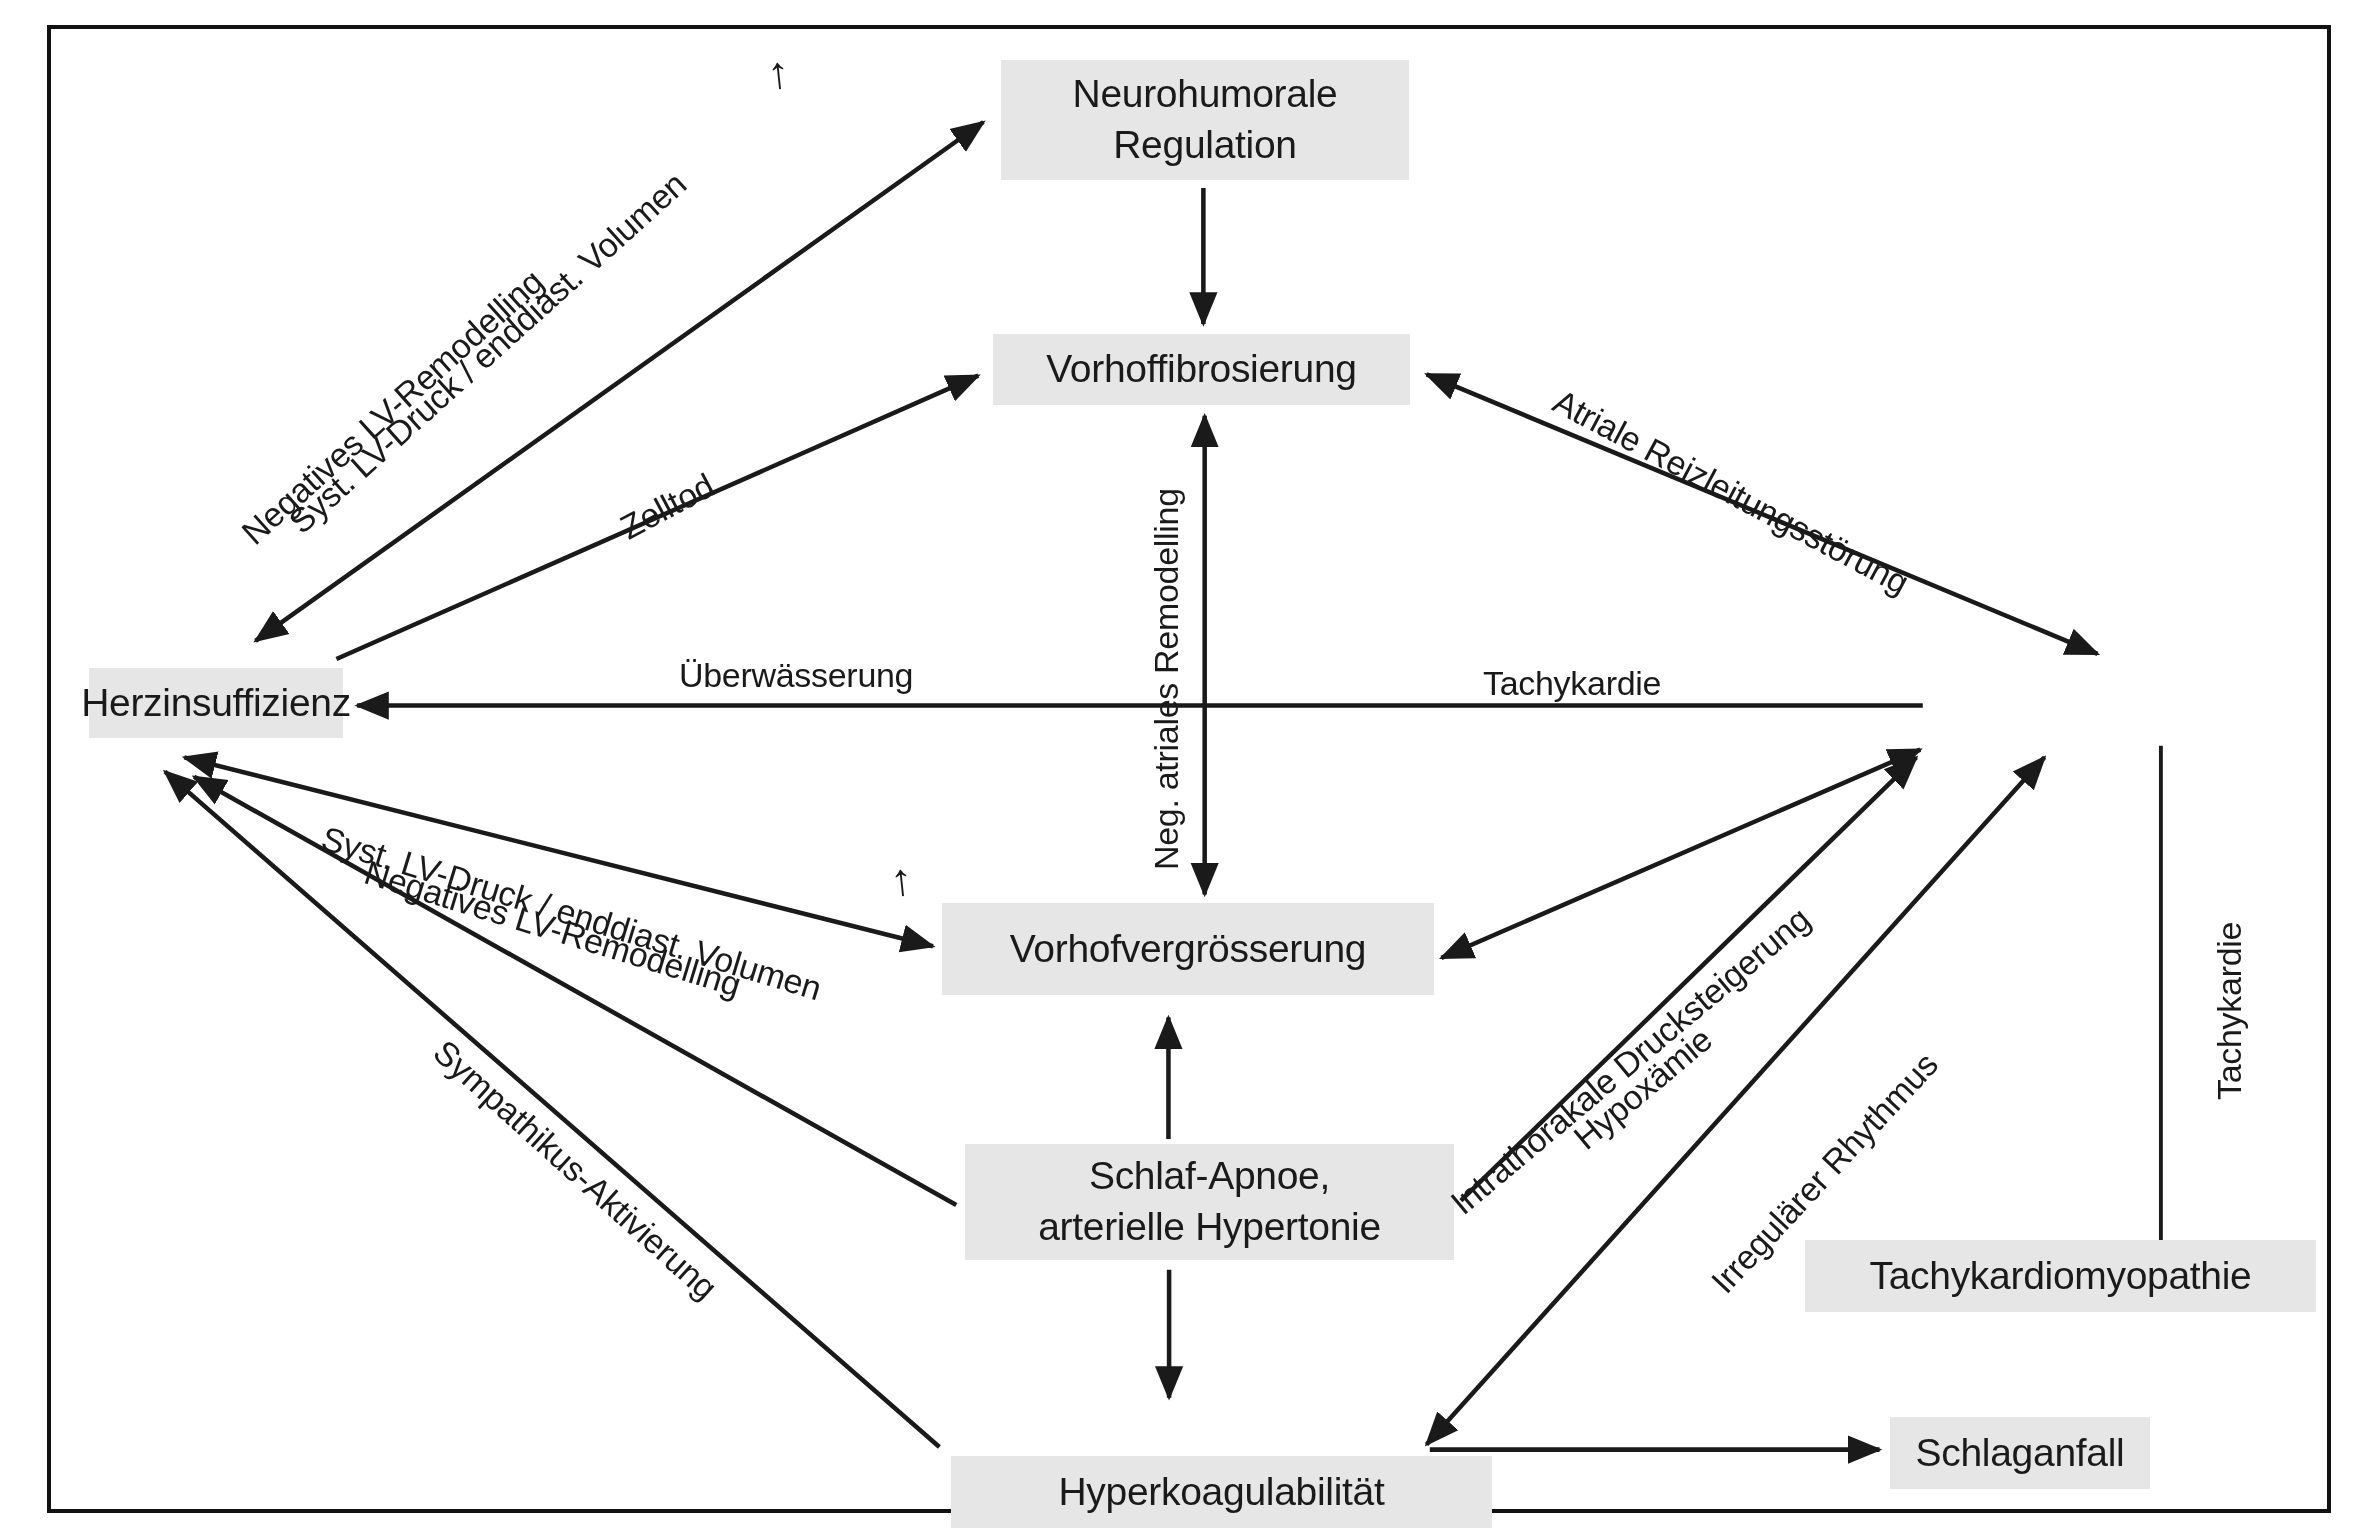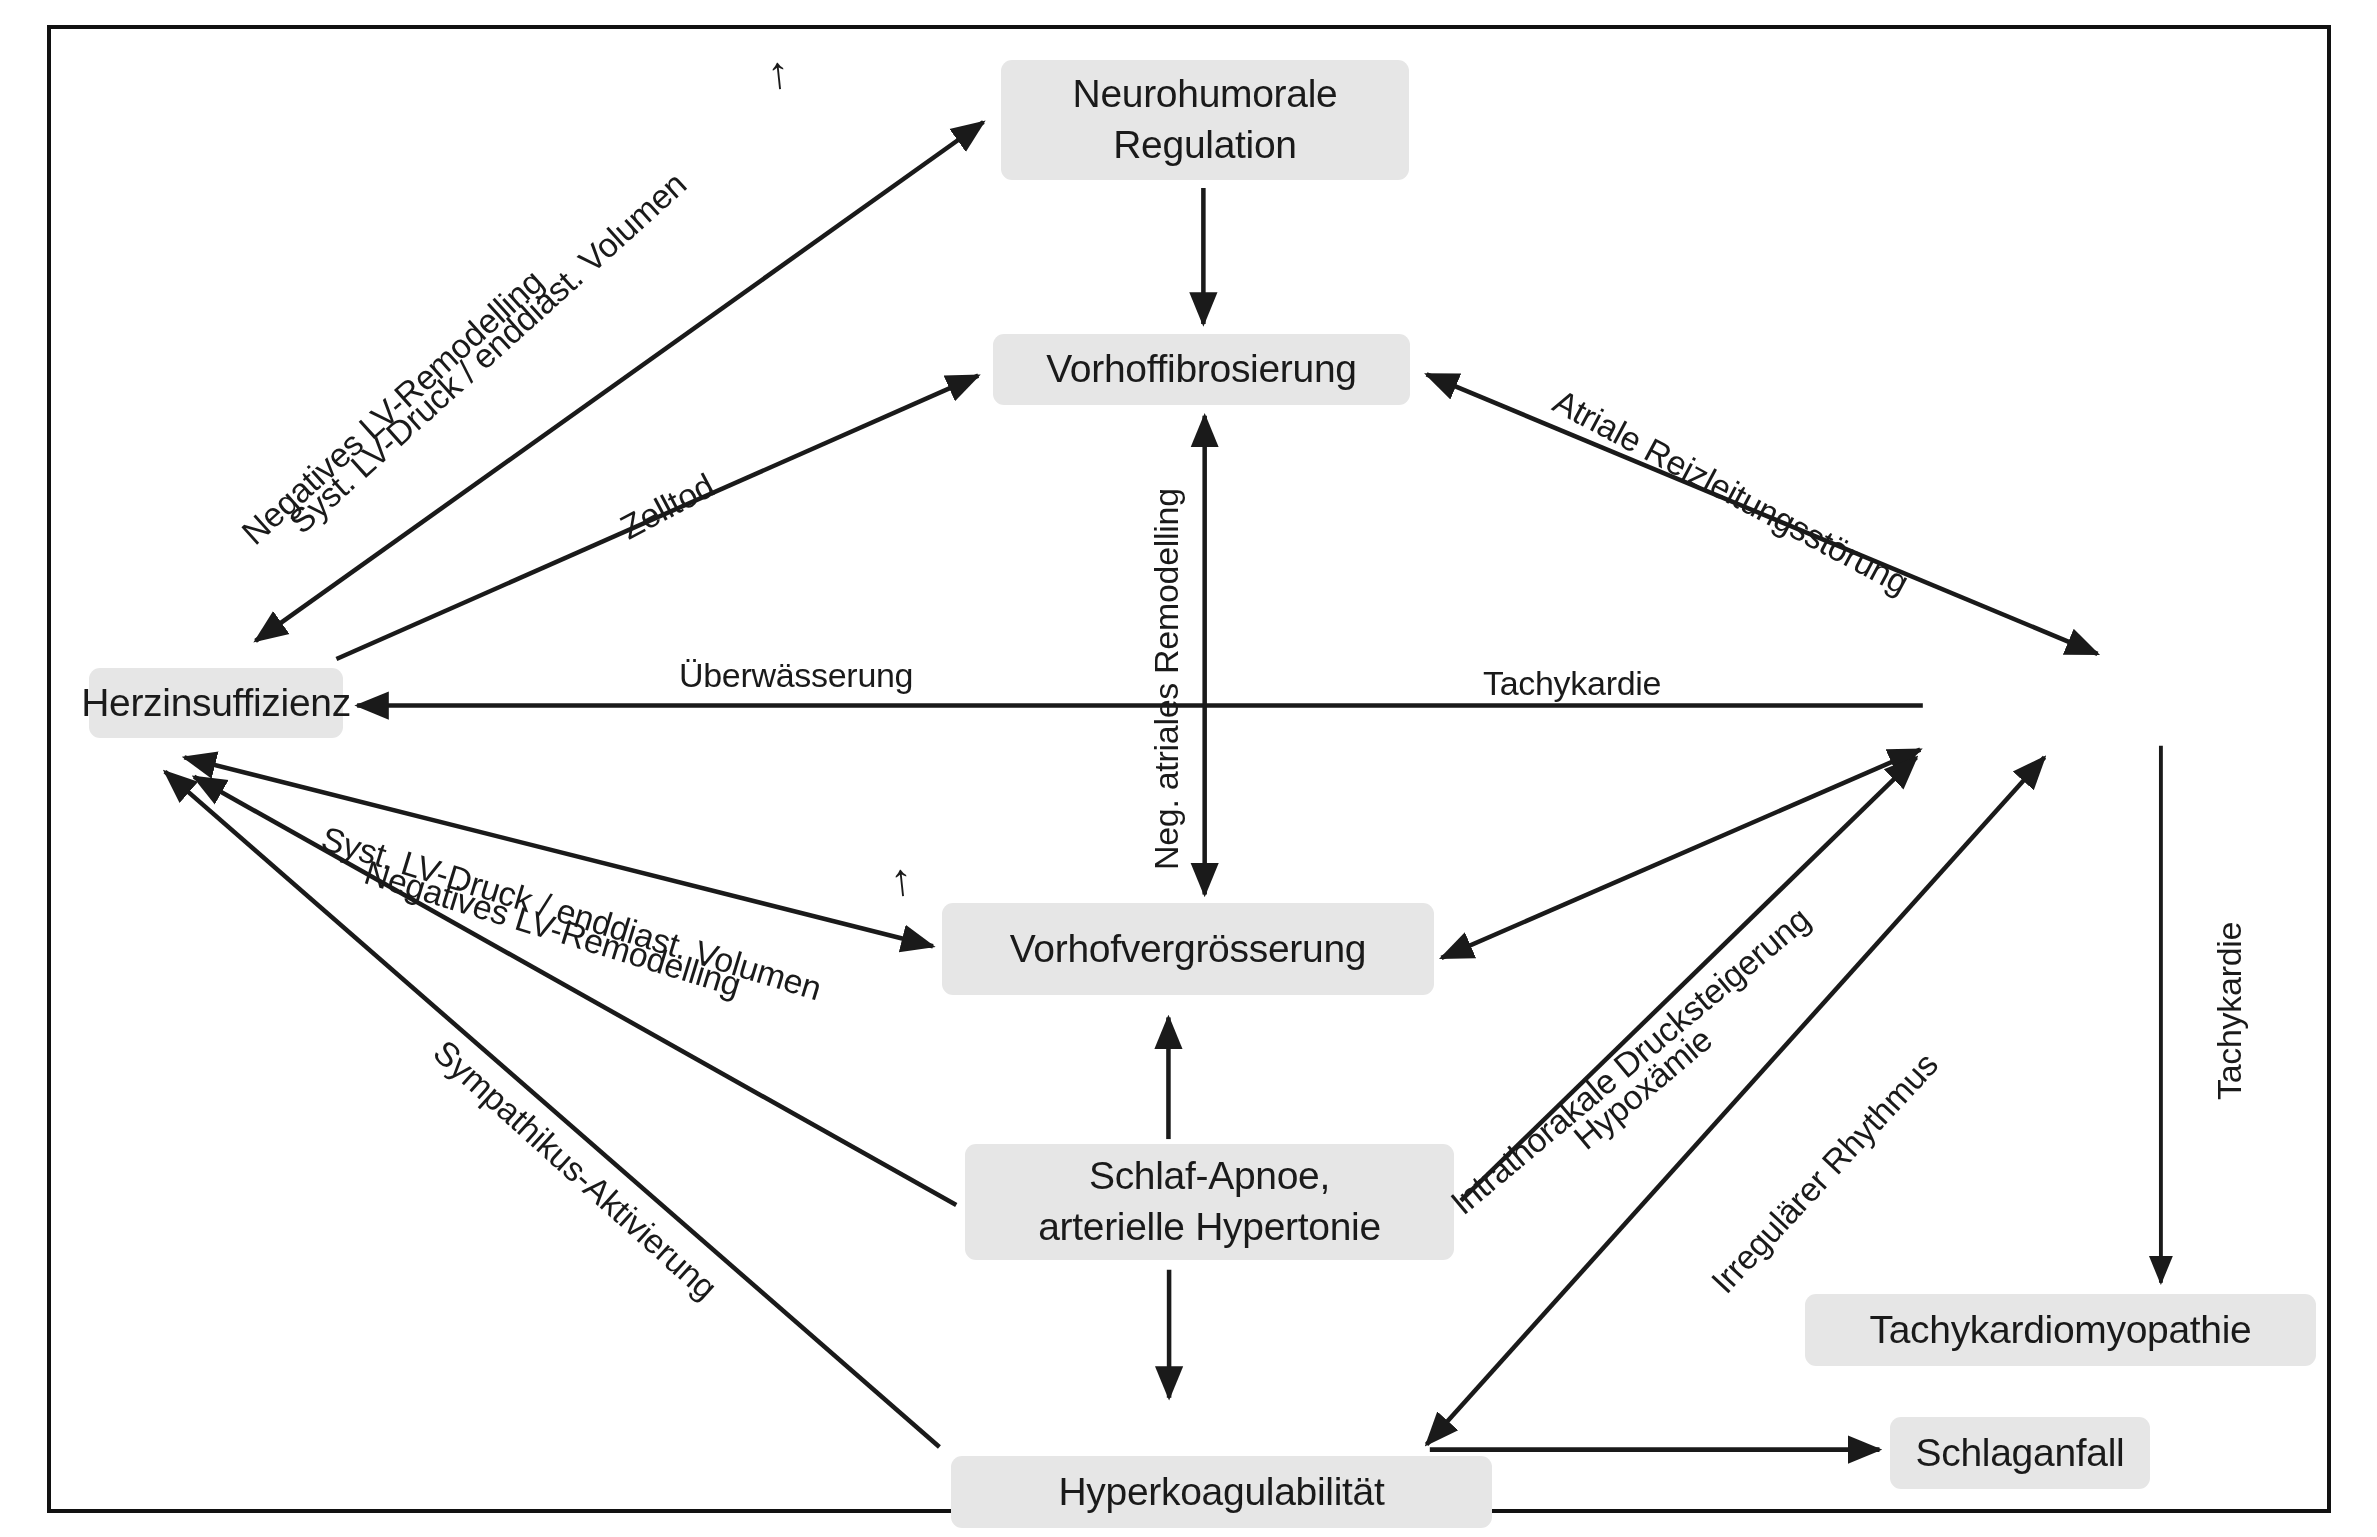--- a/index.html
+++ b/index.html
@@ -31,21 +31,20 @@
     justify-content:center;
     text-align:center;
     color:#1a1a1a;
     font-family:"Liberation Sans",sans-serif;
     font-size:39px;
     line-height:1.30;
     letter-spacing:-0.3px;
     box-sizing:border-box;
     white-space:pre-line;
     font-weight:400;
-    border-radius:11px;
   }
   .edge-label{
     position:absolute;
     color:#1a1a1a;
     font-family:"Liberation Sans",sans-serif;
     font-size:34px;
     line-height:1.26;
     white-space:pre-line;
     letter-spacing:-0.3px;
     transform-origin:0 0;
@@ -117,21 +116,21 @@
   <div class="node-box" style="left:993px;top:334px;width:417px;height:71px;">Vorhoffibrosierung</div>
 
   <div class="node-box" style="left:89px;top:668px;width:254px;height:70px;">Herzinsuffizienz</div>
 
 
   <div class="node-box" style="left:942px;top:903px;width:492px;height:92px;">Vorhofvergrösserung</div>
 
   <div class="node-box" style="left:965px;top:1144px;width:489px;height:116px;">Schlaf-Apnoe,
 arterielle Hypertonie</div>
 
-  <div class="node-box" style="left:1805px;top:1294px;width:511px;height:72px;">Tachykardiomyopathie</div>
+  <div class="node-box" style="left:1805px;top:1240px;width:511px;height:72px;">Tachykardiomyopathie</div>
 
   <div class="node-box" style="left:951px;top:1409px;width:541px;height:72px;margin-top:47px;">Hyperkoagulabilität</div>
 
   <div class="node-box" style="left:1890px;top:1417px;width:260px;height:72px;">Schlaganfall</div>
 
   <div class="edge-label" style="left:280px;top:511px;transform:rotate(-42deg);">Syst. LV-Druck / enddiast. Volumen</div>
 
   <div class="edge-label" style="left:233px;top:522px;transform:rotate(-42deg);">Negatives LV-Remodelling</div>
 
   <div class="edge-label" style="left:613px;top:511px;transform:rotate(-28deg);">Zelltod</div>

